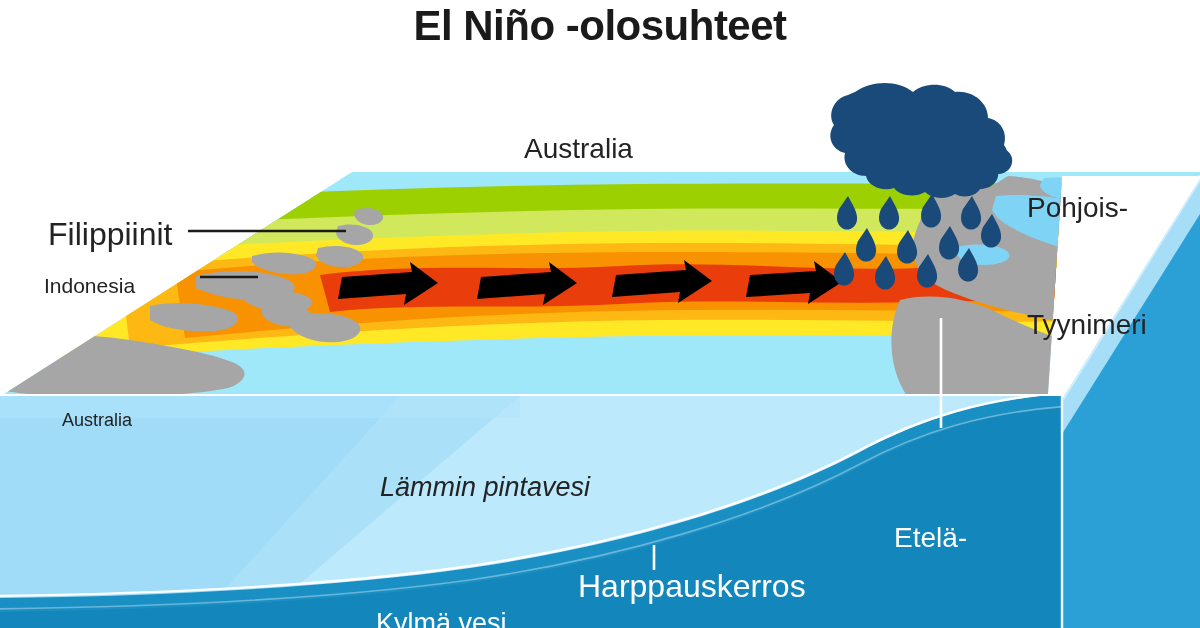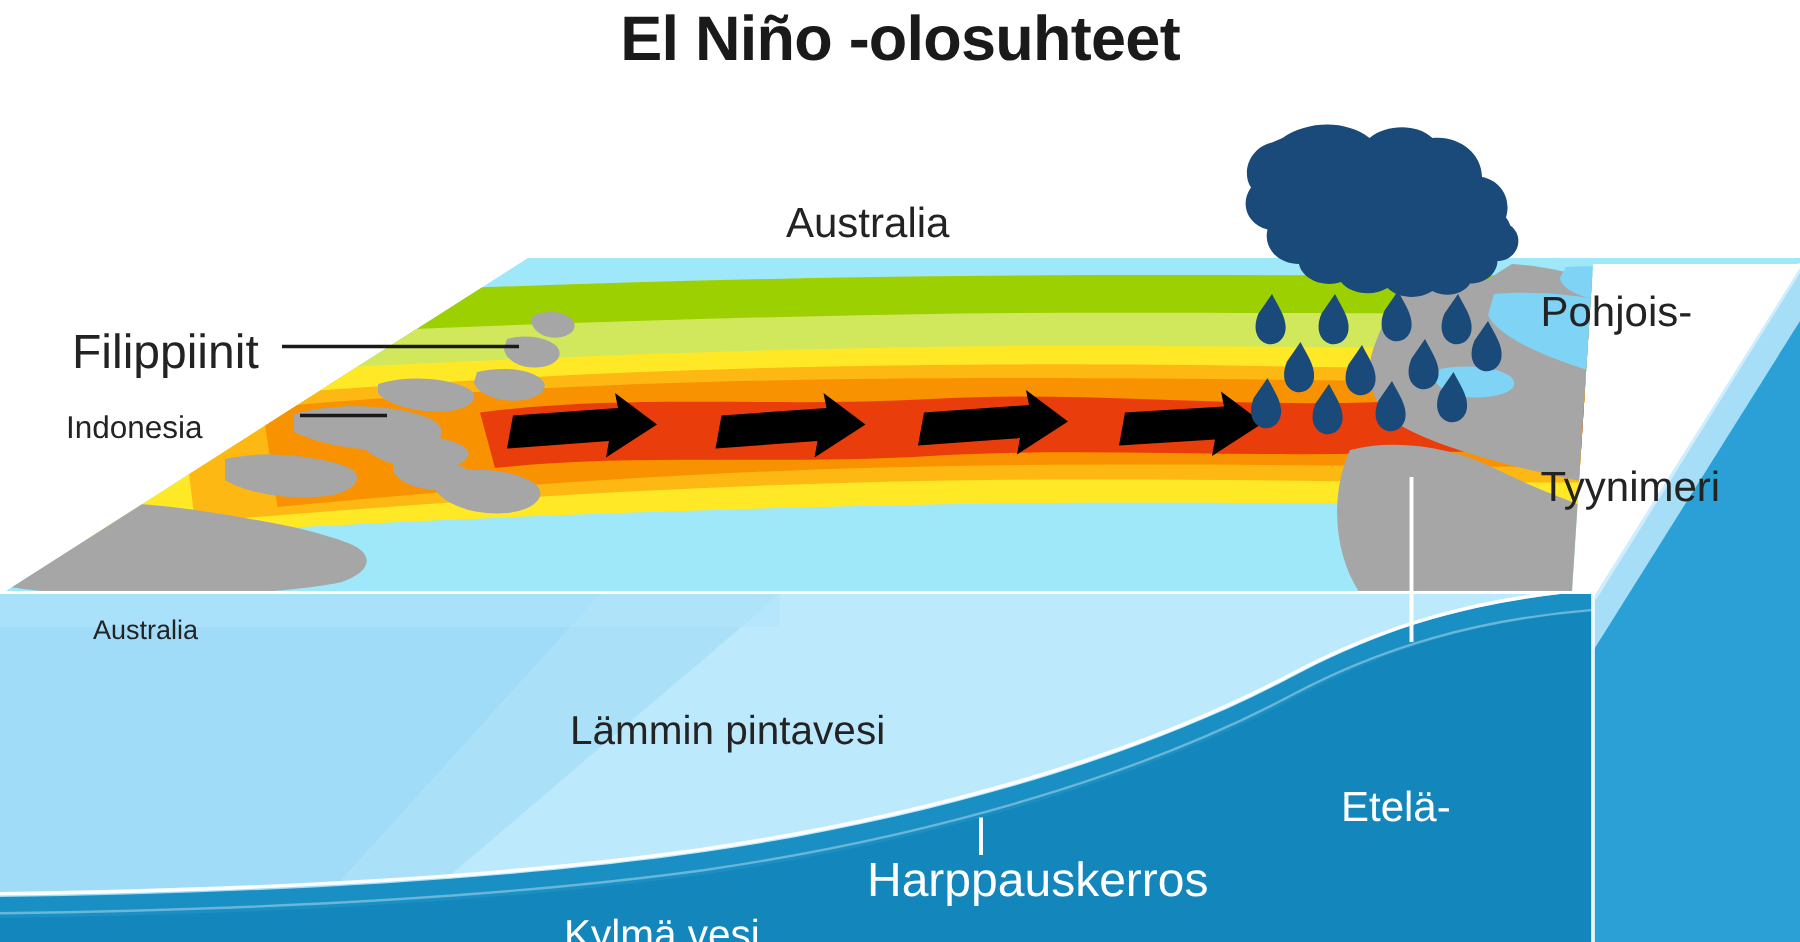--- a/index.html
+++ b/index.html
@@ -18,21 +18,21 @@
   .lbl{position:absolute;font-family:"Liberation Sans", sans-serif;white-space:pre;}
   .lbl-dark{color:#232323;}
   .lbl-white{color:#ffffff;}
 
   .lbl-filippiinit{left:48px;top:216px;font-size:32px;}
   .lbl-indonesia{left:44px;top:274px;font-size:21px;}
   .lbl-tyynimeri{left:524px;top:133px;font-size:28px;}
   .lbl-pohjois{left:1027px;top:110px;font-size:28px;line-height:39px;}
   .lbl-etela{left:894px;top:440px;font-size:28px;line-height:39px;}
   .lbl-australia{left:62px;top:410px;font-size:18px;text-align:right;}
-  .lbl-lammin{left:380px;top:472px;font-size:27px;}
+  .lbl-lammin{left:380px;top:472px;font-size:27px;font-style:italic;}
   .lbl-harppaus{left:578px;top:568px;font-size:32px;}
   .lbl-kylma{left:376px;top:608px;font-size:27px;}
 </style>
 </head>
 <body>
 
 <div id="stage">
 
   <svg id="diagram" viewBox="0 0 1200 628" xmlns="http://www.w3.org/2000/svg">
     <defs>

